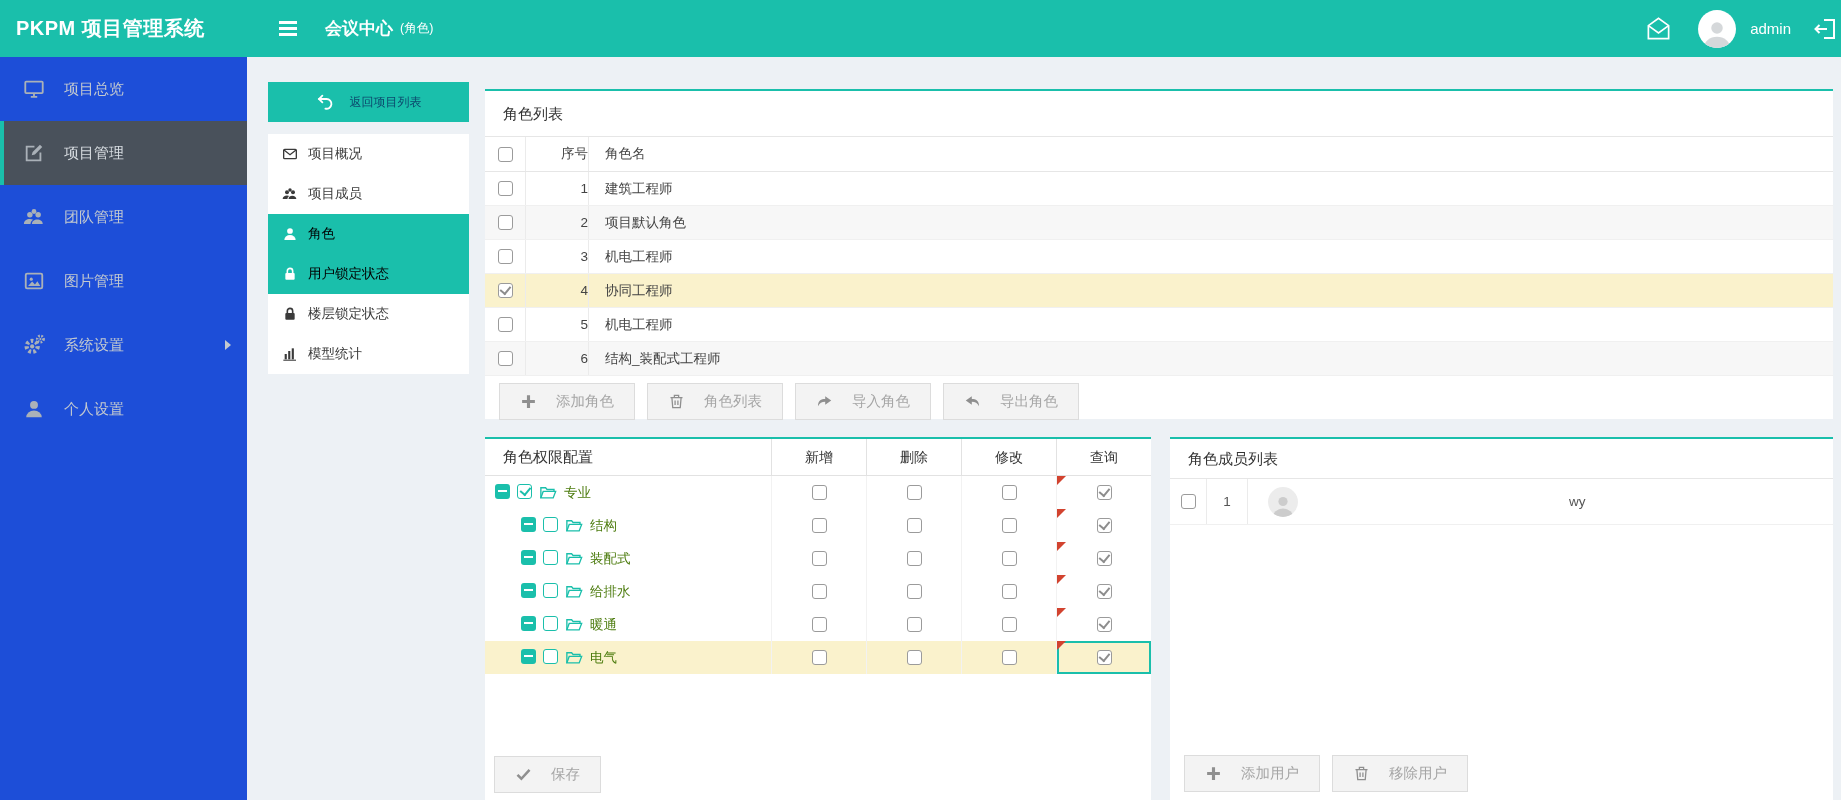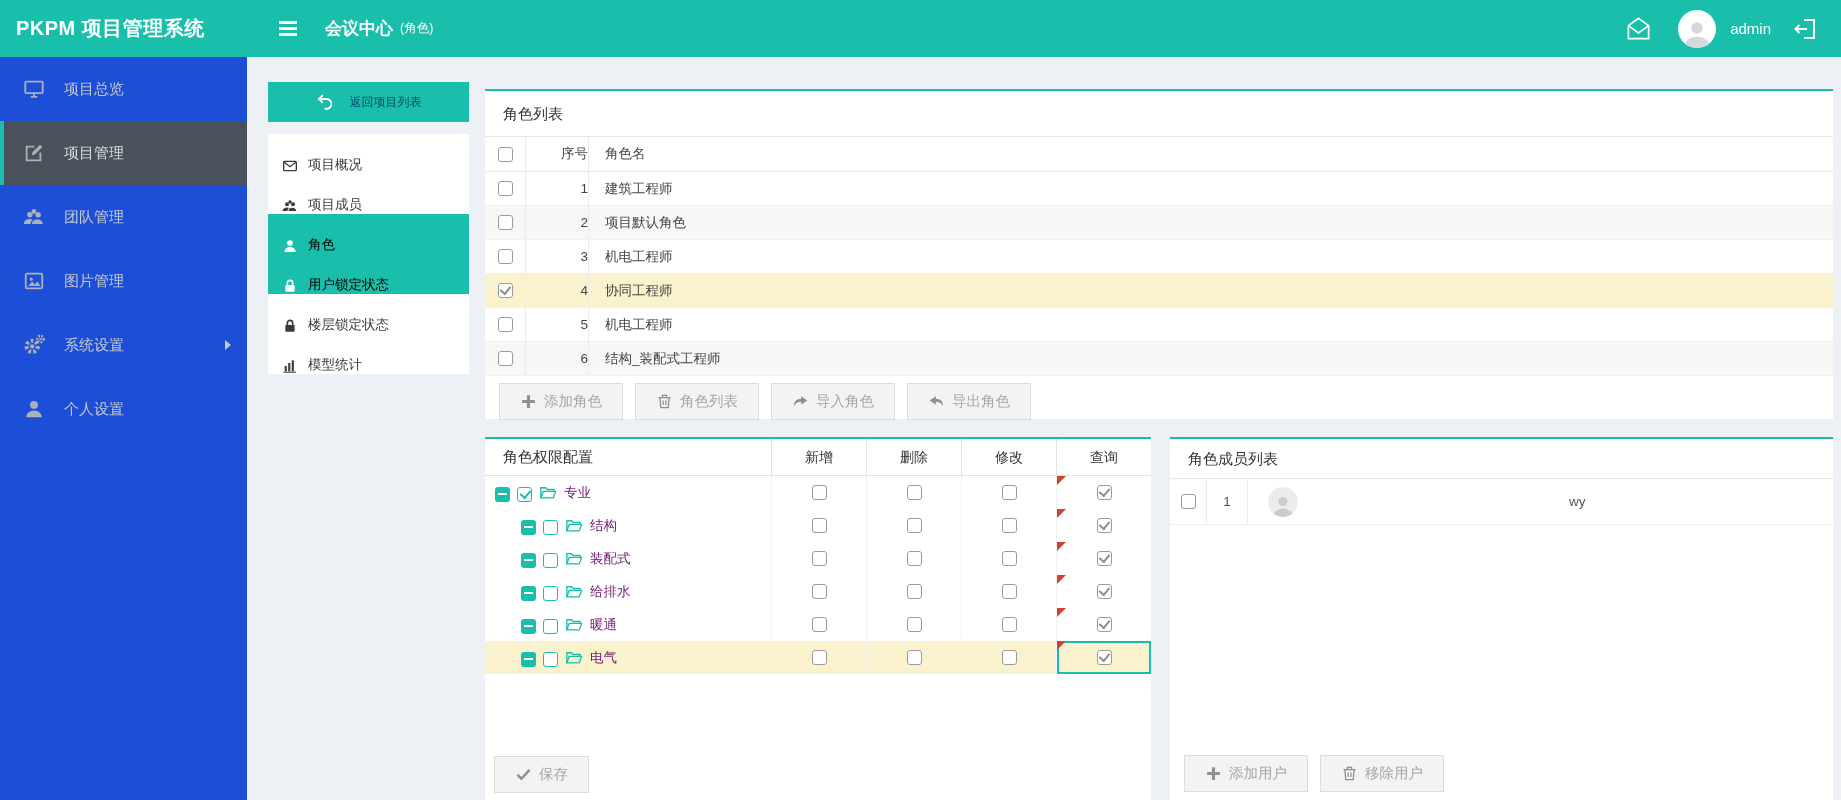--- a/index.html
+++ b/index.html
@@ -9,21 +9,21 @@
 
   
   .topbar{position:absolute;left:0;top:0;width:1841px;height:57px;background:#1abfab;
           display:flex;align-items:center;color:#fff;box-sizing:border-box}
   .brand{width:247px;padding-left:16px;font-size:20px;font-weight:bold;letter-spacing:.5px;box-sizing:border-box;white-space:nowrap}
   .burger{margin-left:32px;width:18px;height:2.4px;background:#fff;position:relative;flex:none;cursor:pointer}
   .burger::before,.burger::after{content:'';position:absolute;left:0;width:18px;height:2.4px;background:#fff}
   .burger::before{top:-6px}.burger::after{top:6px}
   .tb-title{margin-left:28px;font-size:17px;font-weight:bold}
   .tb-sub{margin-left:7px;font-size:12.5px}
-  .tb-right{margin-left:auto;display:flex;align-items:center;padding-right:24px}
+  .tb-right{margin-left:auto;display:flex;align-items:center;padding-right:4px}
   .tb-mail{width:27px;height:27px;color:#fff;cursor:pointer}
   .tb-avatar{width:38px;height:38px;border-radius:50%;background:#fff;margin-left:26px;overflow:hidden;position:relative;cursor:pointer}
   .tb-avatar svg{position:absolute;left:4px;top:6px;width:30px;height:34px;color:#d5d8da}
   .tb-user{margin-left:14px;font-size:15px}
   .tb-logout{width:24px;height:24px;margin-left:22px;color:#fff;cursor:pointer}
 
   
   .sidebar{position:absolute;left:0;top:57px;width:247px;bottom:0;background:#1d4ed8}
   .side-item{height:64px;display:flex;align-items:center;padding:0 16px 0 23px;color:#c3c9cf;
              font-size:15px;position:relative;cursor:pointer;box-sizing:border-box}
@@ -33,21 +33,21 @@
   .side-item .caret{display:none;margin-left:auto;width:0;height:0;
              border-left:6px solid #c3c9cf;border-top:5px solid transparent;border-bottom:5px solid transparent}
   .side-item.has-sub .caret{display:block}
 
   
   .submenu{position:absolute;left:268px;top:82px;width:201px}
   .back-btn{height:40px;background:#1abfab;color:#0c4a6e;display:flex;align-items:center;justify-content:center;
             gap:16px;font-size:12px;cursor:pointer}
   .back-btn .icn{width:18px;height:18px;color:#fff}
   .sub-list{margin-top:12px;background:#fff}
-  .sub-item{height:40px;display:flex;align-items:flex-end;padding:0 14px;gap:10px;font-size:13.5px;color:#3a3a3a;cursor:pointer}
+  .sub-item{height:40px;display:flex;align-items:center;padding:0 14px;gap:10px;font-size:13.5px;color:#3a3a3a;cursor:pointer}
   .sub-item .icn{width:16px;height:16px;color:#3a3a3a;flex:none}
   .sub-item.active{background:#1abfab;color:#000000}
   .sub-item.active .icn{color:#fff}
 
   
   .panel{position:absolute;background:#fff;border-top:2px solid #1abfab;box-sizing:border-box}
   #role-panel{left:485px;top:89px;width:1348px;height:330px}
   #perm-panel{left:485px;top:437px;width:666px;height:363px}
   #members-panel{left:1170px;top:437px;width:663px;height:363px}
   .panel-title{height:45px;line-height:45px;padding-left:18px;font-size:15px;color:#333;border-bottom:1px solid #e6e6e6}
@@ -64,30 +64,30 @@
   .rt-head{display:flex;height:34px;align-items:center;border-bottom:1px solid #e6e6e6;color:#444;font-size:13.5px}
   .rt-rows .rt-row{display:flex;height:33px;align-items:center;border-bottom:1px solid #f0f0f0;font-size:13.5px;color:#444;cursor:pointer}
   .rt-rows .rt-row:nth-child(even){background:#f7f7f7}
   .rt-rows .rt-row.selected{background:#faf2cc}
   .c-cb{width:40px;display:flex;justify-content:center;align-self:stretch;align-items:center;border-right:1px solid #ebebeb}
   .c-no{width:62px;text-align:right;align-self:stretch;line-height:33px;border-right:1px solid #ebebeb}
   .rt-head .c-no{line-height:34px}
   .c-name{padding-left:16px}
   .btn-row{display:flex;gap:12px;padding:7px 0 0 14px}
   .gbtn{height:37px;background:#f3f3f3;border:1px solid #dcdcdc;color:#a5a5a5;font-size:14.5px;
-        display:flex;align-items:center;padding:0 20px;gap:7px;cursor:pointer;font-family:inherit}
+        display:flex;align-items:center;padding:0 20px;gap:19px;cursor:pointer;font-family:inherit}
   .gbtn .icn{width:17px;height:17px;color:#8f8f8f;flex:none}
 
   
   .pt-head{display:flex;height:36px;align-items:center;border-bottom:1px solid #e2e2e2;color:#333;font-size:14px}
   .pt-title{flex:1;padding-left:18px;font-size:15px}
   .pt-col{width:95px;text-align:center;border-left:1px solid #e2e2e2;align-self:stretch;line-height:36px;box-sizing:border-box}
   .tr-row{display:flex;height:33px;align-items:center}
   .tr-row.selected{background:#faf2cc}
-  .tr-label{flex:1;display:flex;align-items:flex-end;padding-left:10px;gap:7px;font-size:13.5px;color:#701a75;min-width:0}
+  .tr-label{flex:1;display:flex;align-items:flex-start;padding-left:10px;gap:7px;font-size:13.5px;color:#4d7c0f;min-width:0}
   .tr-row.lvl1 .tr-label{padding-left:36px}
   .msq{width:15px;height:15px;background:#1abfab;border-radius:3px;position:relative;flex:none;cursor:pointer}
   .msq::after{content:'';position:absolute;left:3px;right:3px;top:6.5px;height:2px;background:#fff}
   .folder{width:18px;height:18px;color:#1abfab;flex:none}
   .tr-cell{width:95px;align-self:stretch;display:flex;align-items:center;justify-content:center;
            border-left:1px solid #f2f2f2;position:relative;box-sizing:border-box}
   .tri{position:absolute;left:0;top:0;width:0;height:0;border-top:9px solid #d2432f;border-right:9px solid transparent}
   .tr-cell.cell-selected{box-shadow:inset 0 0 0 2px #1abfab}
   .save-wrap{position:absolute;left:9px;bottom:7px}
 

